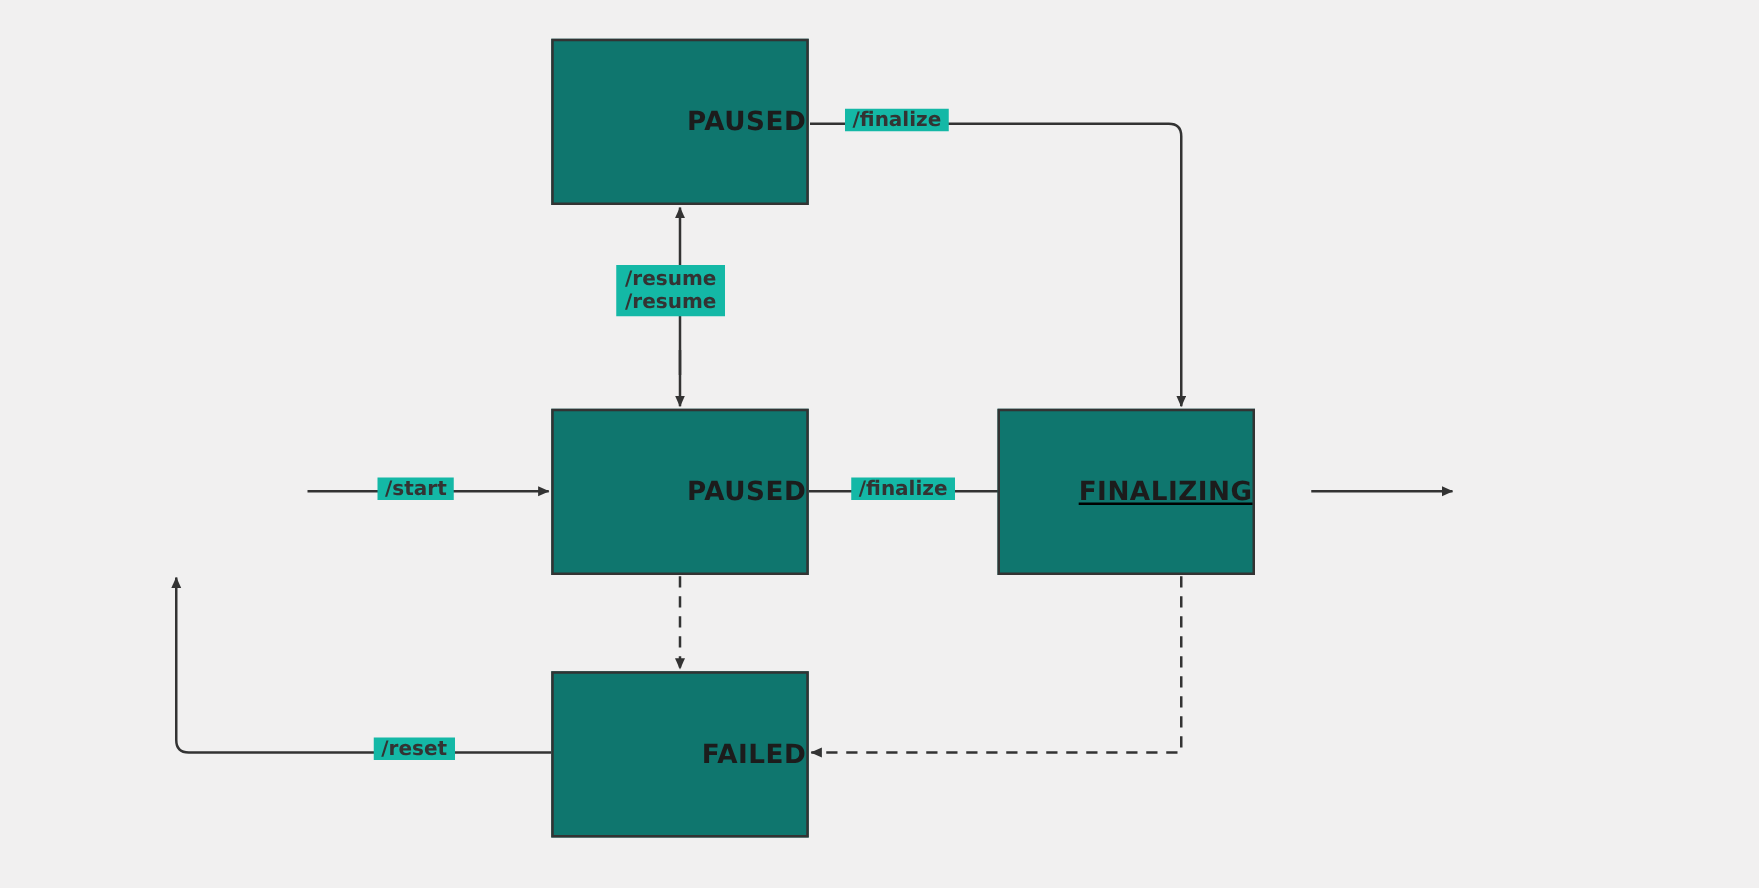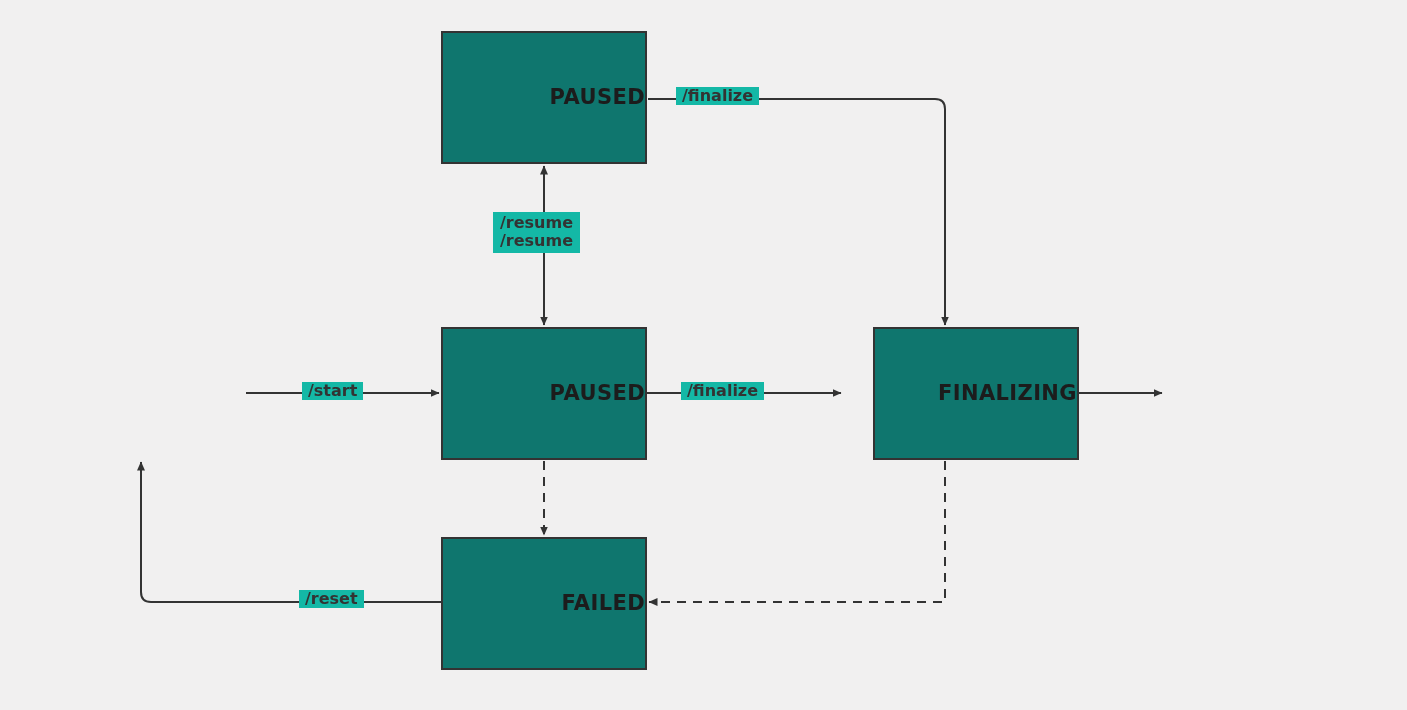--- a/index.html
+++ b/index.html
@@ -57,21 +57,21 @@
     text-align: center;
     padding: 2px 7px;
   }
   .edge-label .lbl-line { display: block; }
 
   
   #node-idle       { left: 40px;   top: 327px; }
   #node-running    { left: 441px;  top: 327px; }
   #node-paused     { left: 441px;  top: 31px;  }
   #node-failed     { left: 441px;  top: 537px; }
-  #node-finalizing { left: 873px;  top: 327px; }
+  #node-finalizing { left: 798px;  top: 327px; text-decoration: underline; }
   #node-finalized  { left: 1164px; top: 327px; }
 
   
   #label-start        { left: 302px; top: 382px; }
   #label-finalize-run { left: 681px; top: 382px; }
   #label-finalize-pau { left: 676px; top: 87px;  }
   #label-pause-resume { left: 493px; top: 212px; }
   #label-reset        { left: 299px; top: 590px; text-align: right; }
 </style>
 </head>

